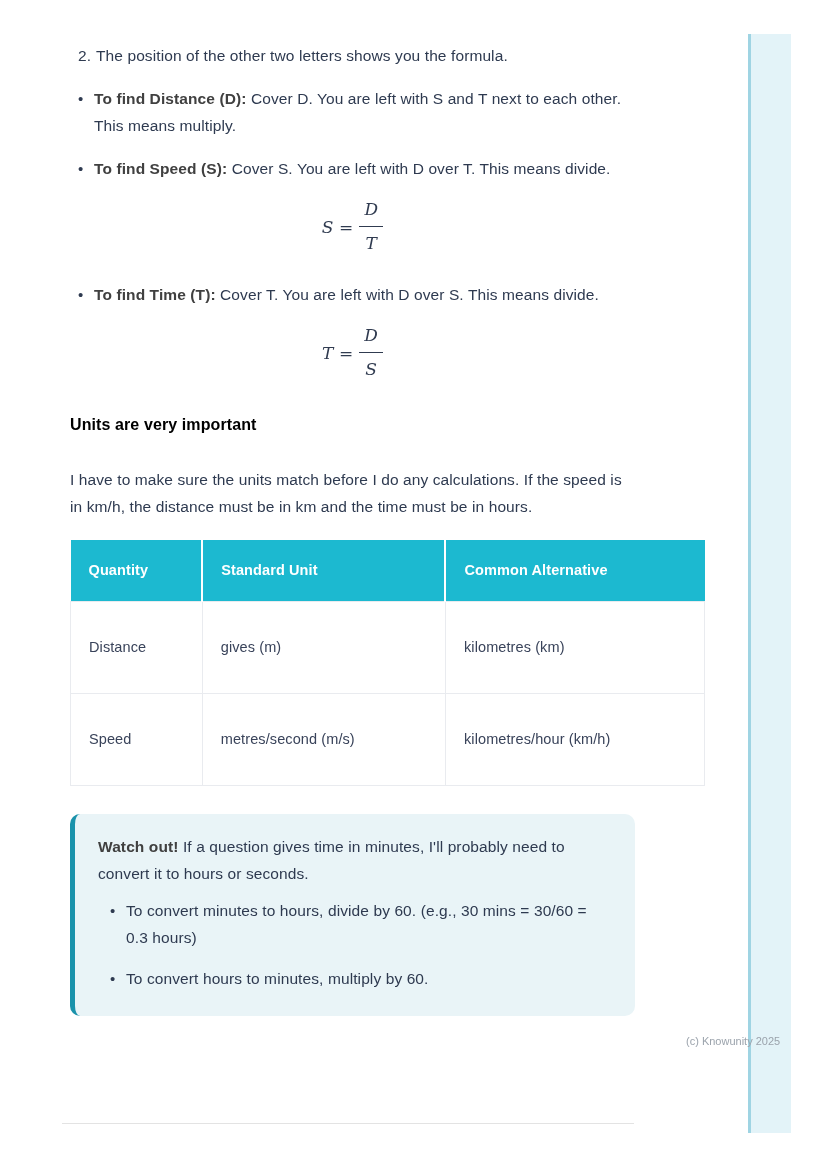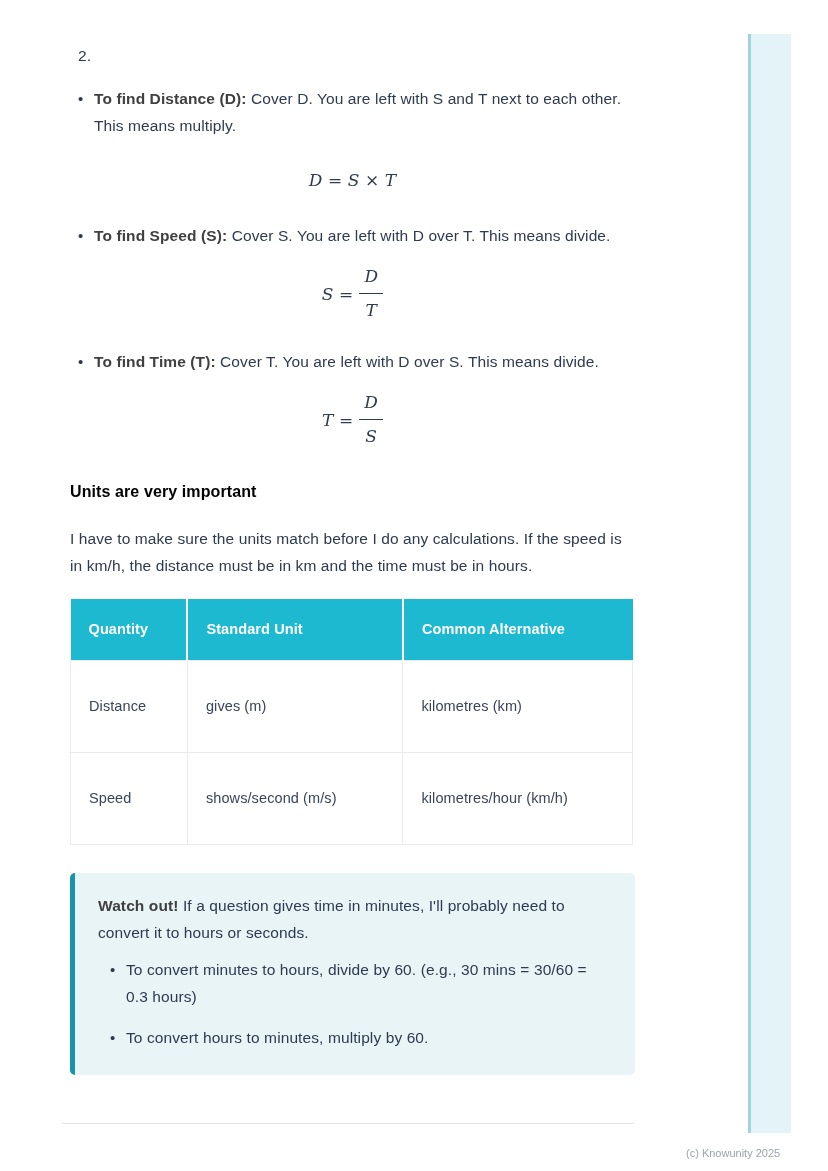--- a/index.html
+++ b/index.html
@@ -61,24 +61,24 @@
     top: -2px;
   }
   .frac .fnum { display: block; padding: 0 5px 3px; }
   .frac .fden { display: block; border-top: 1px solid #303b50; padding: 3px 5px 0; }
   .section-heading {
     margin-top: 26px;
     font-weight: bold;
     font-size: 16px;
     color: #000000;
   }
-  .paragraph { margin-top: 20px; }
+  .paragraph { margin-top: 28px; }
   table.units-table {
     margin-top: 20px;
-    width: 563px;
+    width: 635px;
     border-collapse: collapse;
     font-size: 14.5px;
   }
   .units-table thead th {
     background: #1cb9d0;
     color: #ffffff;
     font-weight: bold;
     text-align: left;
     padding: 17px 18px;
     border-right: 2px solid #ffffff;
@@ -88,60 +88,57 @@
     padding: 32px 18px;
     border: 1px solid #e9ebef;
     color: #39435a;
     background: #ffffff;
   }
   .units-table tbody tr.alt td { background: #f7f8fb; }
   .callout {
     margin-top: 28px;
     background: #e9f4f7;
     border-left: 5px solid #1a92ab;
-    border-radius: 5px;
+    border-radius: 10px;
     padding: 19px 26px 24px 23px;
   }
   .callout .callout-bullets { margin-top: 8px; }
   .callout .bullet-item { padding-left: 12px; margin-top: 10px; }
   .callout .bullet-item + .bullet-item { margin-top: 14px; }
   .footer-credit {
     position: absolute;
-    left: 686px; top: 1147px;
+    left: 686px; top: 1035px;
     font-size: 11px;
     color: #9ba3ac;
     z-index: 2;
   }
   .bottom-divider {
     position: absolute;
     left: 62px; top: 1123px;
     width: 572px; height: 1px;
     background: #e3e3e3;
   }
 </style>
 </head>
 <body>
 
 <div class="page-stripe"></div>
 
 <div class="content">
 
   <div class="numbered-item">
     <span class="num">2.</span>
+    <span>The position of the other two letters shows you the formula.</span>
   </div>
 
   <div class="bullet-item">
     <span class="dot">•</span>
     <span><span class="bold">To find Distance (D):</span><span> Cover D. You are left with S and T next to each other. This means multiply.</span></span>
   </div>
 
-  <div class="formula">
-    <span>D =</span>
-    <span>S × T</span>
-  </div>
 
   <div class="bullet-item">
     <span class="dot">•</span>
     <span><span class="bold">To find Speed (S):</span><span> Cover S. You are left with D over T. This means divide.</span></span>
   </div>
 
   <div class="formula fraction">
     <span>S =</span><span class="frac"><span class="fnum">D</span><span class="fden">T</span></span>
   </div>
 
@@ -172,21 +169,21 @@
       </tr>
     </thead>
     <tbody>
       <tr>
         <td>Distance</td>
         <td>gives (m)</td>
         <td>kilometres (km)</td>
       </tr>
       <tr>
         <td>Speed</td>
-        <td>shows/second (m/s)</td>
+        <td>metres/second (m/s)</td>
         <td>kilometres/hour (km/h)</td>
       </tr>
     </tbody>
   </table>
 
   <div class="callout">
     <div>
       <span class="bold">Watch out!</span><span> If a question gives time in minutes, I'll probably need to convert it to hours or seconds.</span>
     </div>
     <div class="callout-bullets">

